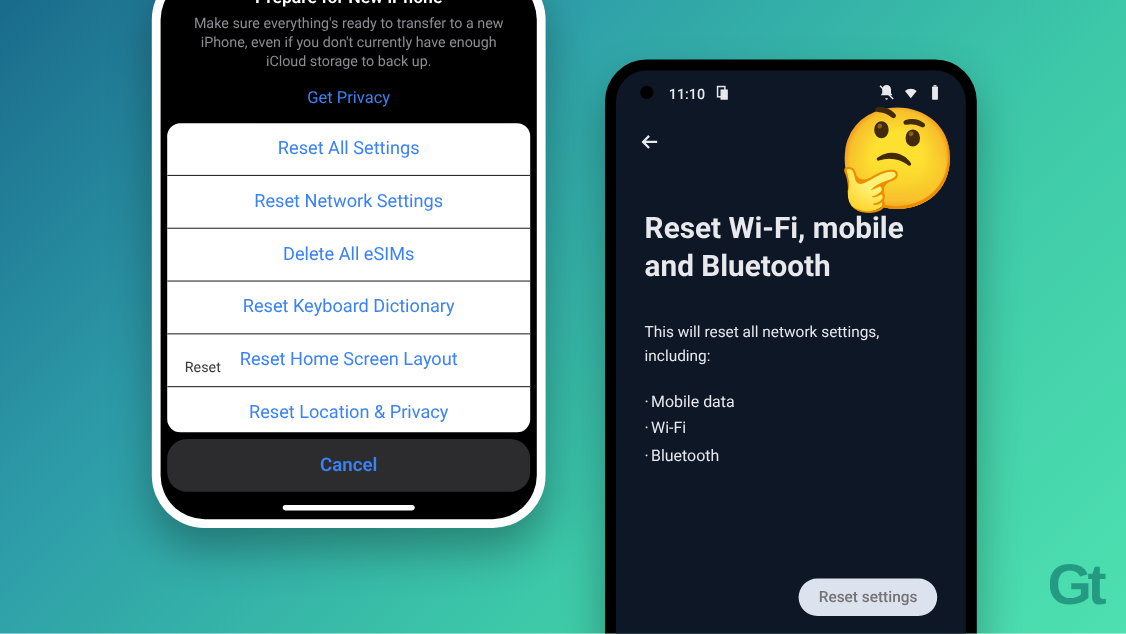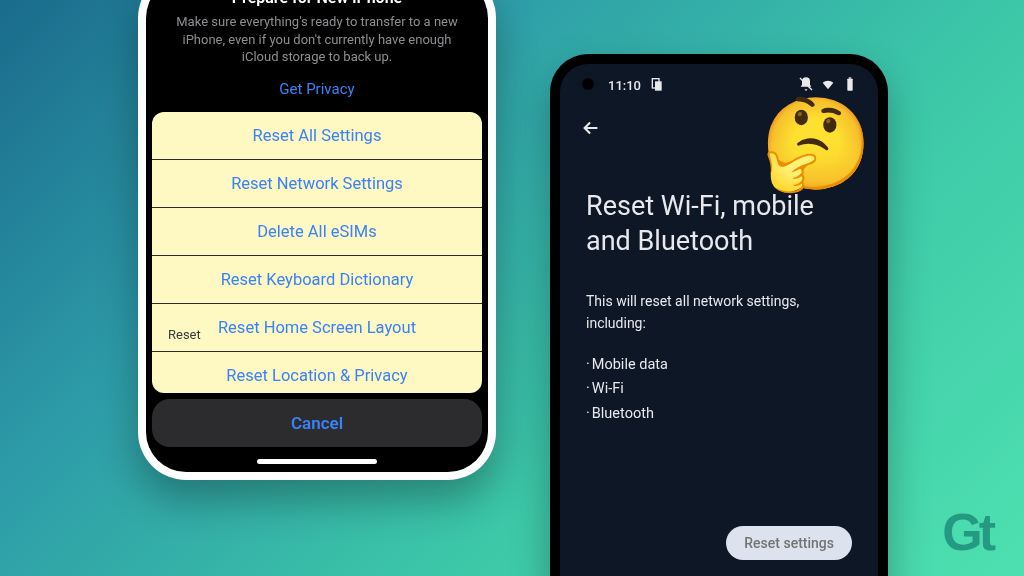--- a/index.html
+++ b/index.html
@@ -51,21 +51,21 @@
   padding: 0 6px;
 }
 .get-started {
   color: #3a82f7;
   font-size: 15px;
   margin-top: 14px;
   display: block;
 }
 .action-sheet {
   margin: 14px 6px 0;
-  background: #fef9c3;
+  background: #ffffff;
   border-radius: 12px;
   overflow: hidden;
 }
 .sheet-item {
   color: #3a82f7;
   font-size: 16.5px;
   text-align: center;
   padding: 14px 10px;
   border-bottom: 1px solid #2c2c2e;
 }
@@ -137,21 +137,21 @@
 .status-left { display: flex; align-items: center; gap: 8px; }
 .status-right { display: flex; align-items: center; gap: 6px; }
 .back-arrow {
   margin: 18px 0 0 20px;
   width: 22px;
   height: 22px;
 }
 .android-content { padding: 50px 26px 0; }
 .android-title {
   font-size: 27px;
-  font-weight: 400;
+  font-weight: 700;
   line-height: 1.3;
   font-family: "Google Sans", Roboto, sans-serif;
 }
 .android-desc {
   font-size: 14px;
   margin-top: 32px;
   line-height: 1.55;
 }
 .android-list {
   margin-top: 18px;
@@ -176,21 +176,21 @@
   position: absolute;
   left: 760px;
   top: 92px;
   font-size: 90px;
   z-index: 5;
 }
 
 
 .gt-logo {
   position: absolute;
-  right: 32px;
+  right: 22px;
   bottom: 14px;
   color: #259a82;
   font-size: 52px;
   font-weight: 900;
   font-family: Arial, sans-serif;
   letter-spacing: -4px;
 }
 
 .icon-svg { width: 16px; height: 16px; fill: currentColor; }
 </style>

